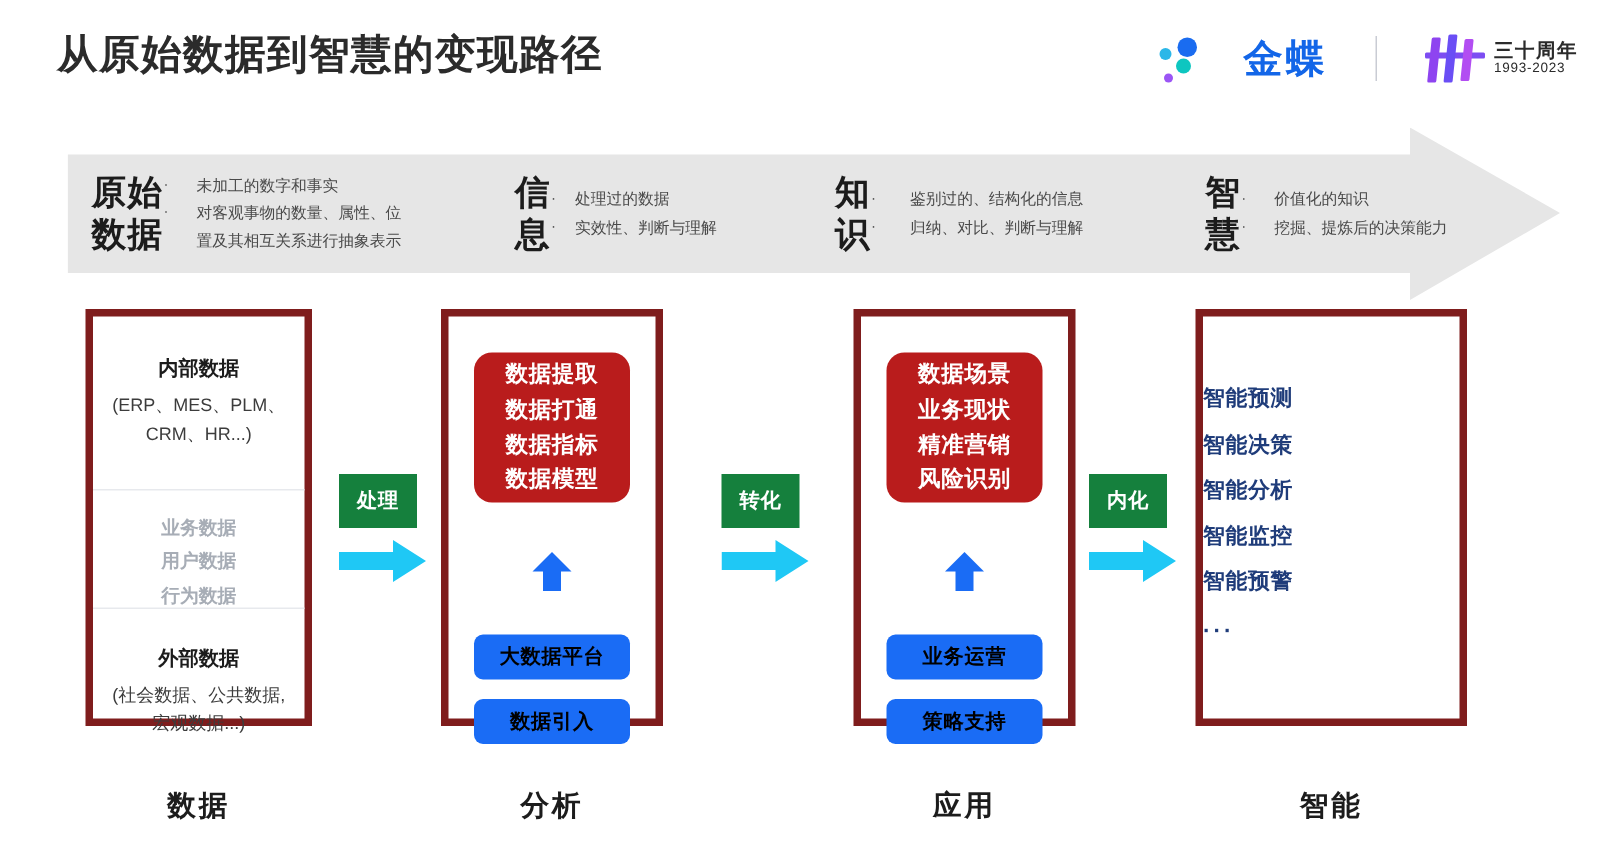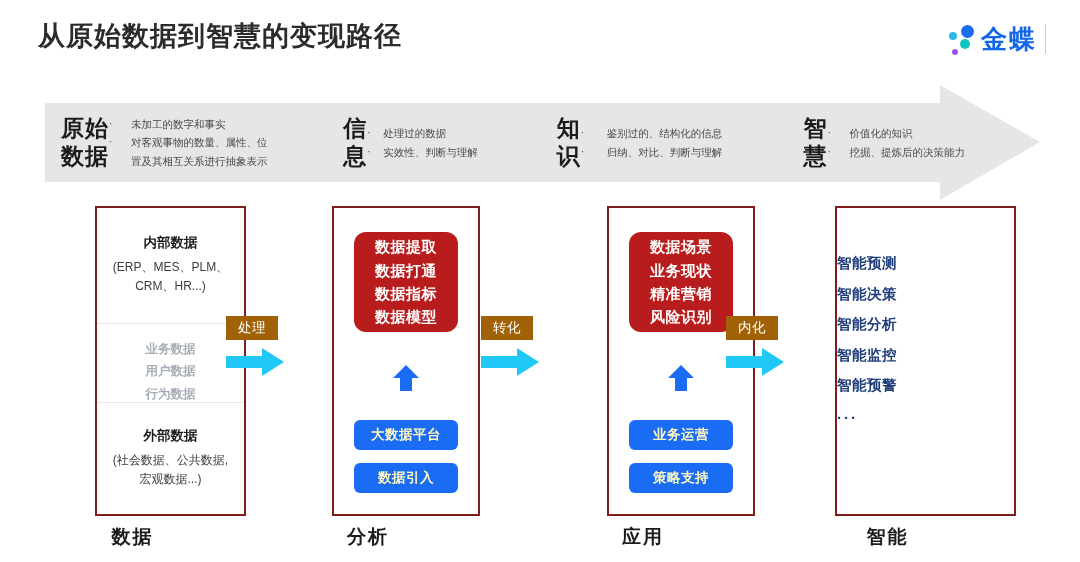--- a/index.html
+++ b/index.html
@@ -28,21 +28,21 @@
     white-space: nowrap;
   }
 
   .brand {
     position: absolute;
     right: 28px;
     top: 18px;
     height: 42px;
     display: flex;
     align-items: center;
-    gap: 2px;
+    gap: 26px;
   }
   .brand-dots {
     position: relative;
     width: 32px;
     height: 32px;
   }
   .brand-dots i {
     position: absolute;
     border-radius: 50%;
     display: block;
@@ -163,25 +163,24 @@
   .cards {
     position: absolute;
     left: 0;
     top: 206px;
     width: 1080px;
     height: 310px;
   }
   .card {
     position: absolute;
     top: 0;
-    height: 310px;
+    height: 278px;
     background: #ffffff;
-    border: 2px solid #7f1d1d;
+    border: 5px solid #7f1d1d;
     box-sizing: border-box;
-    margin-left: 38px;
   }
   .card-1 { left: 57px;  width: 151px; }
   .card-2 { left: 294px; width: 148px; }
   .card-3 { left: 569px; width: 148px; }
   .card-4 { left: 797px; width: 181px; }
 
   
   .c1-sec {
     box-sizing: border-box;
     text-align: center;
@@ -252,21 +251,21 @@
   .up-arrow svg { display: block; }
 
   .pill {
     position: absolute;
     left: 50%;
     transform: translateX(-50%);
     width: 104px;
     height: 30px;
     background: #1a6cf5;
     border-radius: 6px;
-    color: #fef9c3;
+    color: #000000;
     font-size: 13.5px;
     font-weight: bold;
     display: flex;
     align-items: center;
     justify-content: center;
     letter-spacing: 0.5px;
   }
   .pill-a { top: 212px; }
   .pill-b { top: 255px; }
 
@@ -292,25 +291,25 @@
   
   .conn {
     position: absolute;
     width: 70px;
   }
   .conn-1 { left: 226px; top: 316px; }
   .conn-2 { left: 481px; top: 316px; }
   .conn-3 { left: 726px; top: 316px; }
   .conn-badge {
     width: 52px;
-    height: 24px;
-    background: #a16207;
+    height: 36px;
+    background: #15803d;
     color: #ffffff;
     font-size: 13.5px;
-    font-weight: normal;
+    font-weight: bold;
     display: flex;
     align-items: center;
     justify-content: center;
     letter-spacing: 0.5px;
   }
   .conn-arrow {
     margin-top: 7px;
     width: 60px;
     height: 30px;
   }
@@ -345,20 +344,32 @@
 
 <div class="brand">
   <div class="brand-dots">
     <i class="bd1"></i>
       <i class="bd2"></i>
       <i class="bd3"></i>
       <i class="bd4"></i>
   </div>
   <div class="brand-name">金蝶</div>
   <div class="brand-sep"></div>
+  <div class="anniv">
+    <div class="anniv-mark">
+      <i class="am4"></i>
+        <i class="am1"></i>
+        <i class="am2"></i>
+        <i class="am3"></i>
+    </div>
+    <div class="anniv-text">
+      <div class="anniv-top">三十周年</div>
+      <div class="anniv-bot">1993-2023</div>
+    </div>
+  </div>
 </div>
 
 <div class="banner">
   <div class="banner-shape"></div>
   <div class="banner-cols">
 
     <div class="bcol bcol-1">
       <div class="bcol-head" style="white-space:pre-line">原始
 数据</div>
       <div class="bullets">

